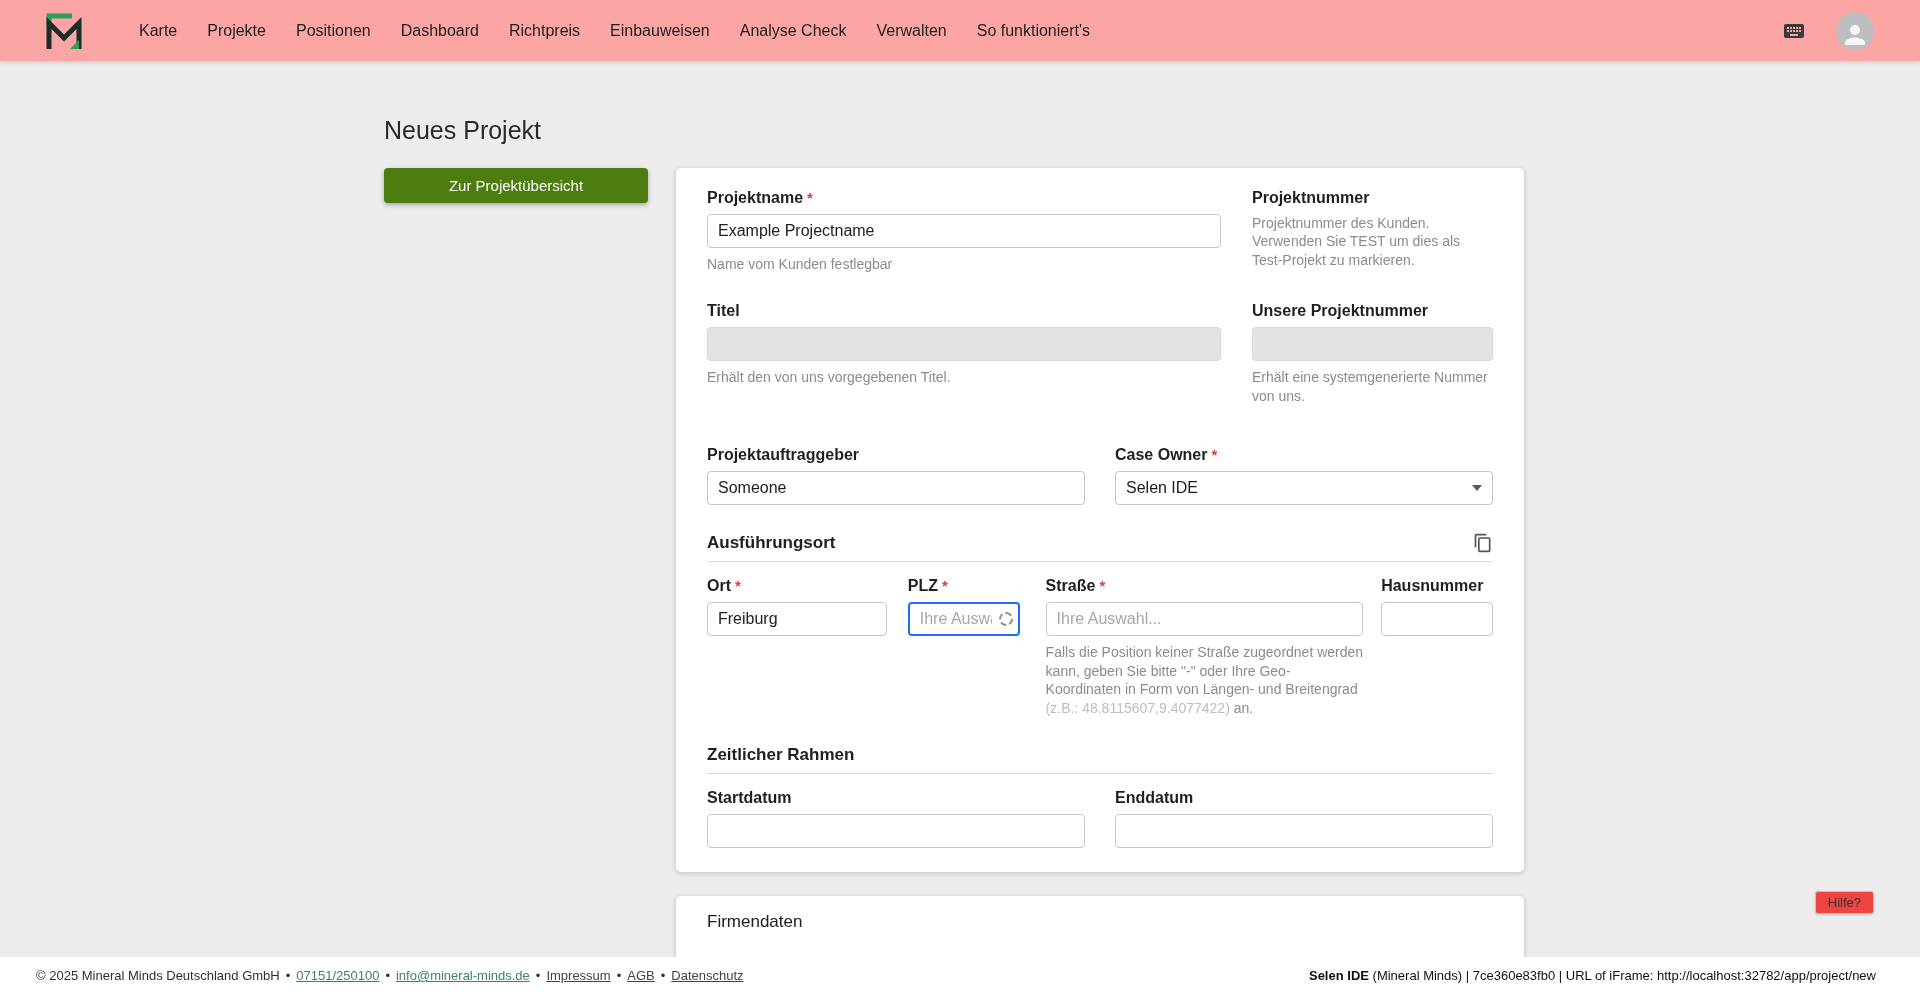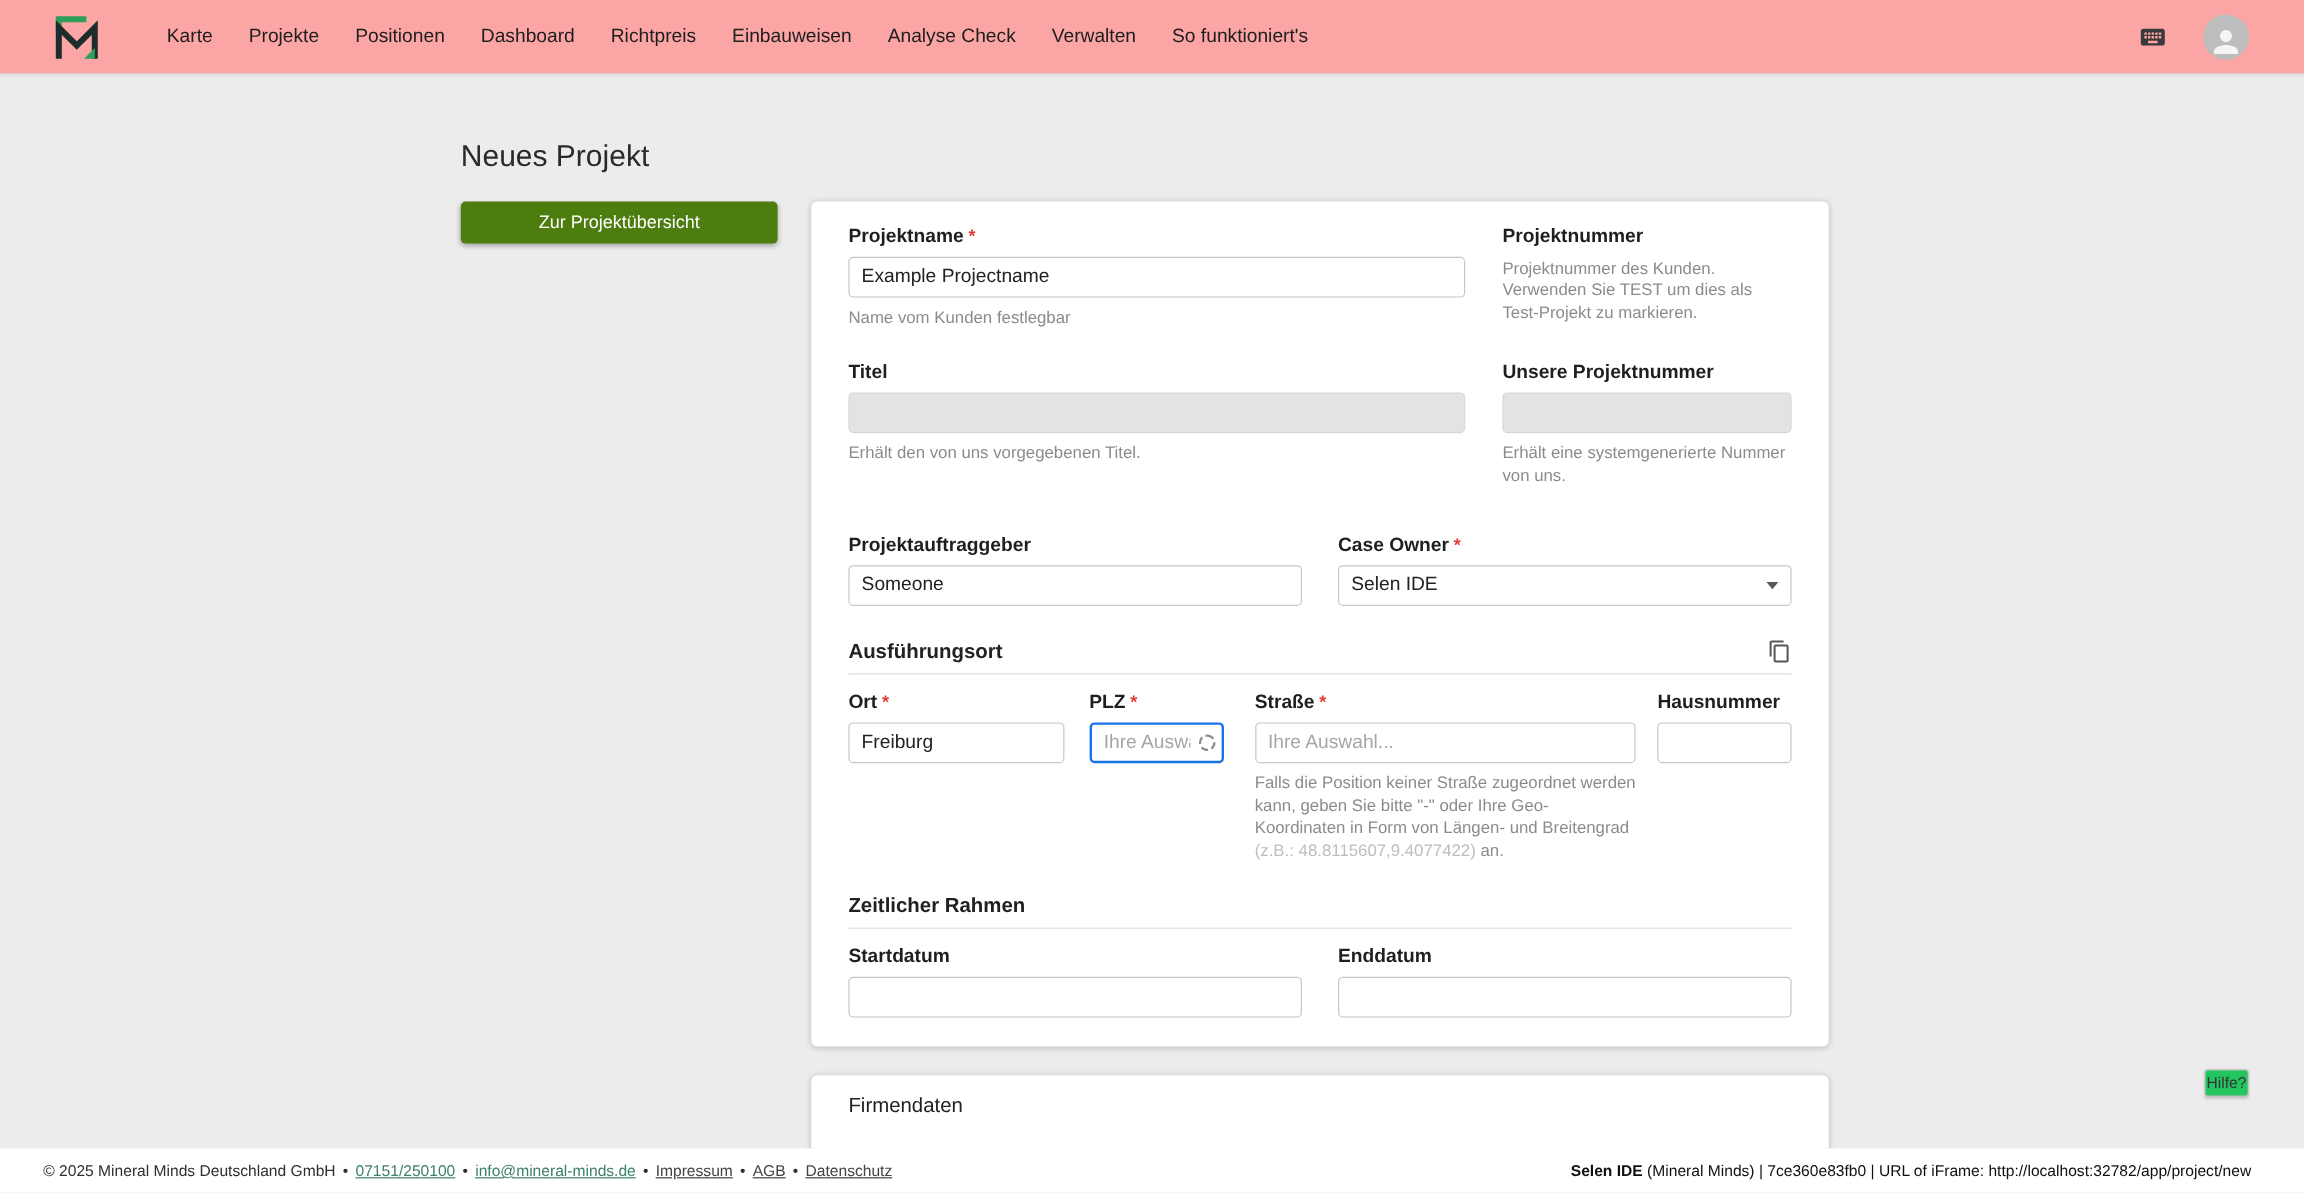--- a/index.html
+++ b/index.html
@@ -105,22 +105,22 @@
     cursor:pointer; background:#fff;
   }
   .caret {
     width:0; height:0;
     border-left:5px solid transparent; border-right:5px solid transparent;
     border-top:6px solid #5a5a5a;
   }
 
   .help-btn {
     position:fixed; top:891px; right:46px;
-    background:#22c55e; border:1px solid #c2c2c2; border-radius:3px;
-    font-size:13px; color:#333; padding:3px 1px;
+    background:#ef4444; border:1px solid #c2c2c2; border-radius:3px;
+    font-size:13px; color:#333; padding:3px 12px;
     cursor:pointer; font-family:inherit;
     box-shadow:0 1px 2px rgba(0,0,0,.15);
   }
 
   
   .footer {
     flex:0 0 37px; height:37px;
     background:#ffffff;
     display:flex; align-items:center; justify-content:space-between;
     padding:0 44px 0 36px;

